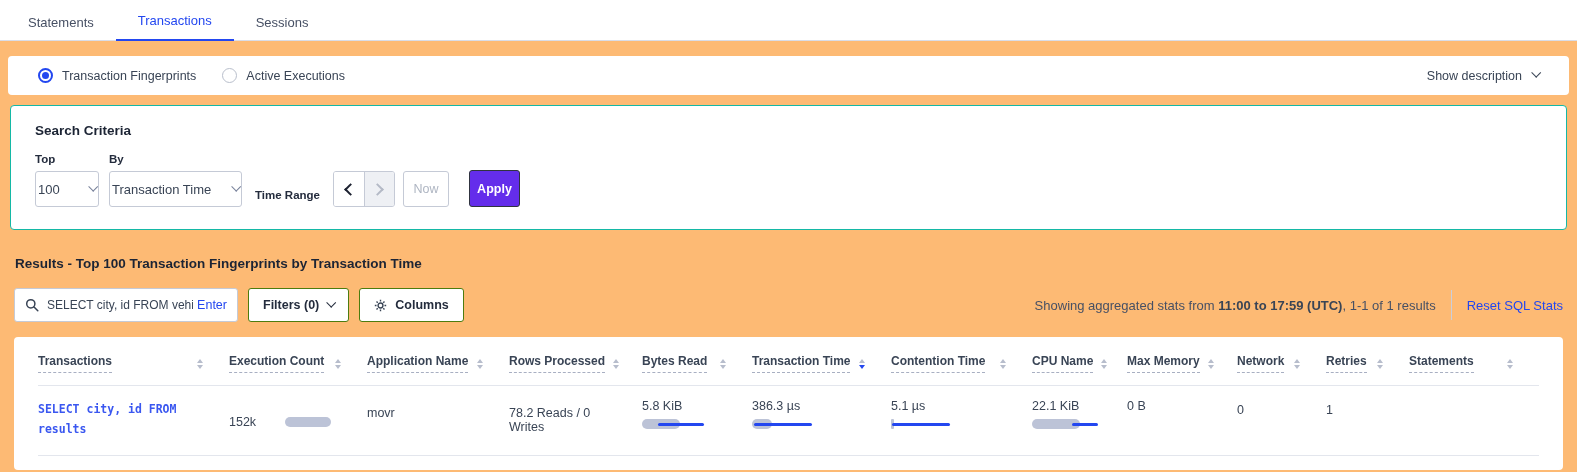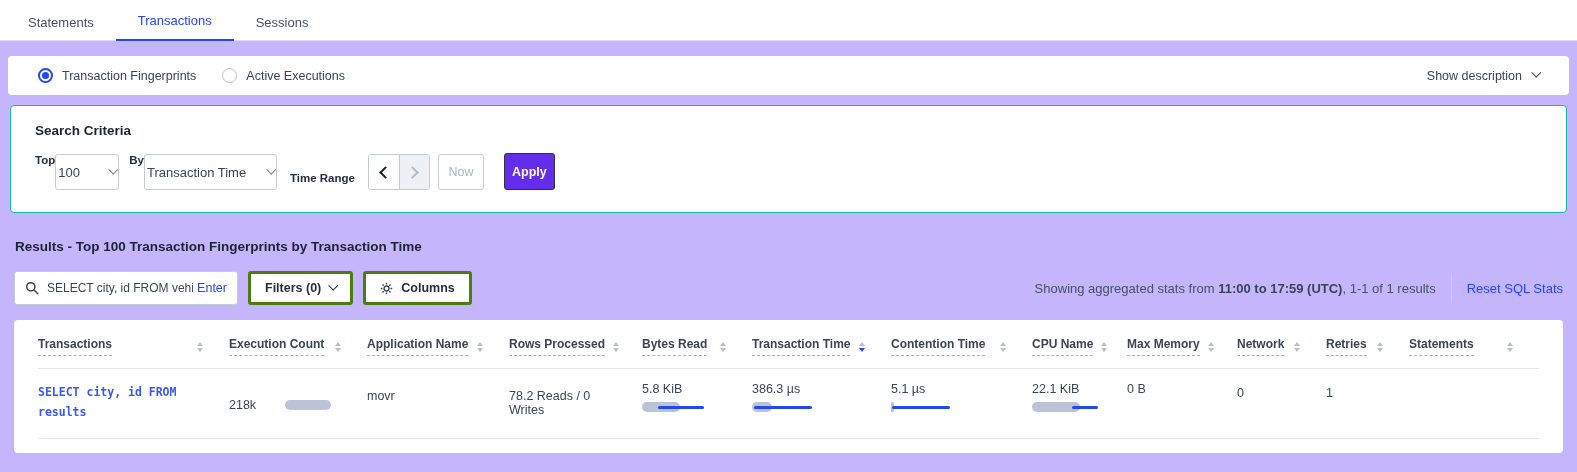--- a/index.html
+++ b/index.html
@@ -1,17 +1,17 @@
 <!DOCTYPE html>
 <html><head>
 <meta charset="utf-8">
 <style>
   * { margin:0; padding:0; box-sizing:border-box; }
   body { font-family:"Liberation Sans", sans-serif; background:#f4f5f9; }
-  .page { width:1577px; height:472px; position:relative; overflow:hidden; background:#c4b5fd; }
+  .page { width:1577px; height:472px; position:relative; overflow:hidden; background:#fdba74; }
 
   
   .tabbar { background:#fff; height:41px; display:flex; align-items:flex-end; padding-left:6px; border-bottom:1px solid #dadde7; }
   .tab { padding:12px 22px 11px; font-size:13px; color:#475064; cursor:pointer; margin-bottom:-1px; }
   .tab.active { color:#2347f0; border-bottom:2px solid #2347f0; }
 
   
   .radio-card { margin:15px 8px 0; background:#fff; border-radius:4px; height:39px; display:flex; align-items:center; padding:0 30px; }
   .radio-group { display:flex; align-items:center; gap:9px; }
   .radio-group + .radio-group { margin-left:26px; }
@@ -20,42 +20,42 @@
   .radio-empty { width:15px; height:15px; border-radius:50%; border:1px solid #b9bfcc; background:#fff; }
   .radio-label { font-size:12.5px; color:#394455; }
   .show-desc { margin-left:auto; display:flex; align-items:center; font-size:12.5px; color:#394455; cursor:pointer; }
   .chev { display:inline-block; width:7px; height:7px; border-right:1.8px solid currentColor; border-bottom:1.8px solid currentColor; transform:rotate(45deg) translateY(-1px); }
   .show-desc .chev { margin-left:10px; margin-top:-4px; color:#394455; }
 
   
   .criteria-card { margin:10px 10px 0; background:#fff; border:1px solid #14b8a6; border-radius:4px; padding:17px 24px 22px; }
   .criteria-title { font-size:13.5px; font-weight:bold; color:#1c2434; margin-bottom:15px; }
   .controls { display:flex; align-items:flex-end; }
-  .field { display:flex; flex-direction:row; }
+  .field { display:flex; flex-direction:column; }
   .field-label { font-size:11.5px; font-weight:bold; color:#242c3d; margin-bottom:6px; }
   .select { height:36px; border:1px solid #c5cad6; border-radius:3px; background:#fff; display:flex; align-items:center; padding:0 2px; font-size:13px; color:#394455; cursor:pointer; }
   .select .chev { color:#76809a; margin-left:auto; margin-top:-3px; }
   .sel-top { width:64px; }
   .badge { background:#e6e9f0; border-radius:3px; padding:3px 7px; font-size:11.5px; font-weight:bold; color:#3c4759; margin-right:10px; }
   .btn-group { display:flex; height:36px; border:1px solid #c5cad6; border-radius:3px; overflow:hidden; margin-left:13px; }
   .nav-btn { width:30px; height:100%; background:#fff; display:flex; align-items:center; justify-content:center; cursor:pointer; border:none; }
   .nav-btn.disabled { background:#eef0f4; cursor:default; }
   .chevL { width:9px; height:9px; border-left:2.4px solid #1c2130; border-bottom:2.4px solid #1c2130; transform:rotate(45deg); margin-left:3px; }
   .chevR { width:9px; height:9px; border-left:2.4px solid #b4bac6; border-bottom:2.4px solid #b4bac6; transform:rotate(225deg); margin-right:3px; }
   .now-btn { height:36px; width:46px; margin-left:8px; border:1px solid #c5cad6; border-radius:3px; background:#fff; font-size:12.5px; color:#aeb5c2; display:flex; align-items:center; justify-content:center; cursor:pointer; }
   .apply-btn { height:37px; width:51px; margin-left:20px; border:1px solid #30343f; border-radius:3px; background:#642deb; color:#fff; font-size:12.5px; font-weight:bold; display:flex; align-items:center; justify-content:center; cursor:pointer; }
 
   
   .results-heading { margin:26px 0 0 15px; font-size:13.5px; font-weight:bold; color:#1c2434; }
   .toolbar { margin:17px 14px 0; display:flex; align-items:center; }
   .search-box { width:224px; height:34px; background:#fff; border:1px solid #c5cad6; border-radius:3px; display:flex; align-items:center; padding:0 10px; }
   .search-box svg { flex:none; }
   .search-input { border:none; outline:none; flex:1; min-width:0; font-size:12px; color:#394455; margin-left:8px; font-family:"Liberation Sans", sans-serif; background:transparent; }
   .enter-hint { font-size:12.5px; color:#2347f0; margin-left:4px; flex:none;text-align:right; }
-  .tool-btn { margin-left:10px; height:34px; padding:0 14px; background:#fff; border:3px solid #4d7c0f; border-radius:3px; display:flex; align-items:center; font-size:12.5px; font-weight:bold; color:#242c3d; cursor:pointer; gap:8px;text-align:right; }
+  .tool-btn { margin-left:10px; height:34px; padding:0 14px; background:#fff; border:1px solid #4d7c0f; border-radius:3px; display:flex; align-items:center; font-size:12.5px; font-weight:bold; color:#242c3d; cursor:pointer; gap:8px;text-align:right; }
   .tool-btn .chev { color:#242c3d; margin-top:-3px; }
   .toolbar-spacer { flex:1; }
   .stats-text { font-size:13px; color:#475064; }
   .stats-text b { color:#394455; }
   .v-divider { width:1px; height:30px; background:#c9cedb; margin:0 15px; }
   .reset-link { font-size:13px; color:#2347f0; font-weight:500; cursor:pointer; white-space:nowrap; }
 
   
   .table-card { margin:15px 14px 0; background:#fff; border-radius:4px; padding:0 24px 14px; }
   .tgrid { display:grid; grid-template-columns:191px 138px 142px 133px 110px 139px 141px 95px 110px 89px 83px minmax(0,1fr); }
@@ -258,21 +258,21 @@
     </div>
 
     <div class="tgrid trow">
       <div class="cell">
         <div class="sql-link">
           <div>SELECT city, id FROM</div>
           <div>results</div>
         </div>
       </div>
       <div class="cell exec-cell" style="padding-top:18px;">
-        <span>218k</span>
+        <span>152k</span>
         <span class="exec-bar"></span>
       </div>
       <div class="cell" style="padding-top:20px;">
         <span>movr</span>
       </div>
       <div class="cell" style="padding-top:20px;">
         <span>78.2 Reads / 0 Writes</span>
       </div>
       <div class="cell num-cell">
         <div class="val">5.8 KiB</div>

